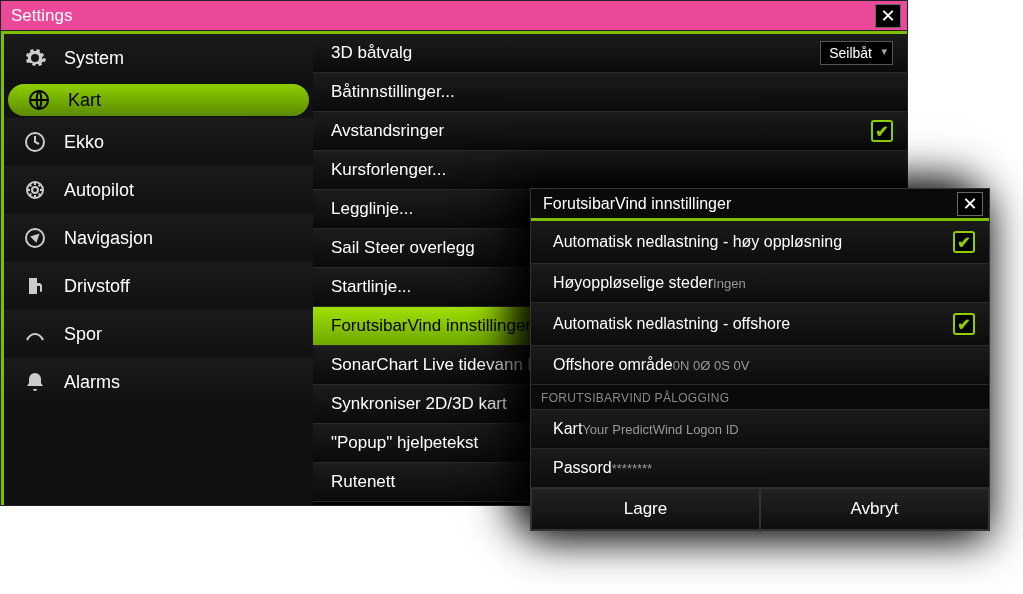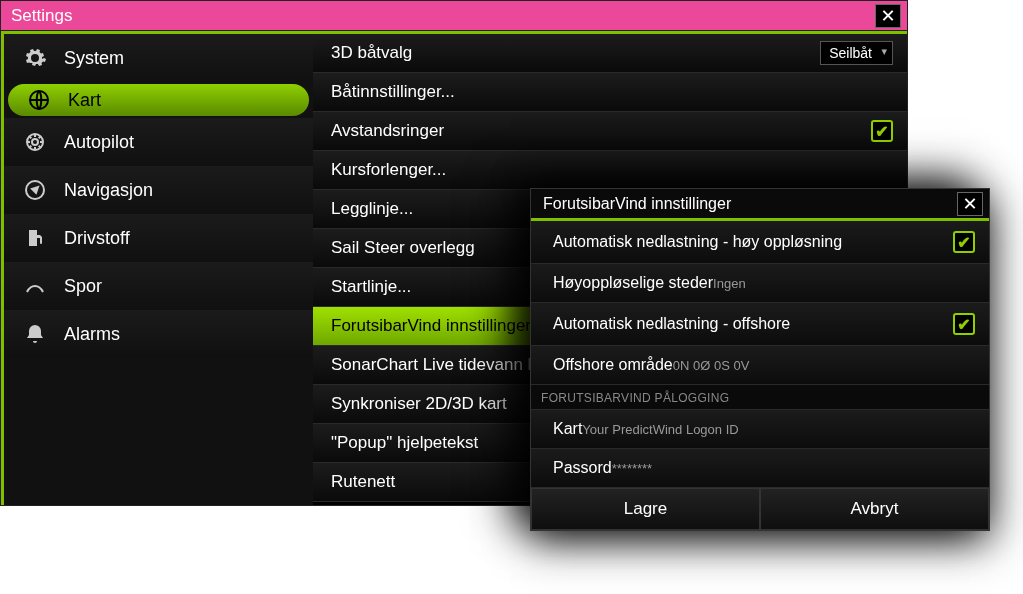--- a/index.html
+++ b/index.html
@@ -221,20 +221,29 @@
       <div class="sidebar-item active">
         <span class="icon">
           <svg viewBox="0 0 24 24" fill="none" stroke="currentColor" stroke-width="2">
               <circle cx="12" cy="12" r="9"></circle>
               <path d="M3 12h18M12 3c3 3 3 15 0 18M12 3c-3 3-3 15 0 18"></path>
             </svg>
         </span>
         <span>Kart</span>
       </div>
 
+      <div class="sidebar-item">
+        <span class="icon">
+          <svg viewBox="0 0 24 24" fill="none" stroke="currentColor" stroke-width="2">
+              <circle cx="12" cy="12" r="9"></circle>
+              <path d="M12 6v6l4 2"></path>
+            </svg>
+        </span>
+        <span>Ekko</span>
+      </div>
 
       <div class="sidebar-item">
         <span class="icon">
           <svg viewBox="0 0 24 24" fill="none" stroke="currentColor" stroke-width="2">
               <circle cx="12" cy="12" r="8"></circle>
               <circle cx="12" cy="12" r="3"></circle>
               <path d="M12 4v3M12 17v3M4 12h3M17 12h3M6.3 6.3l2 2M15.7 15.7l2 2M6.3 17.7l2-2M15.7 8.3l2-2"></path>
             </svg>
         </span>
         <span>Autopilot</span>

